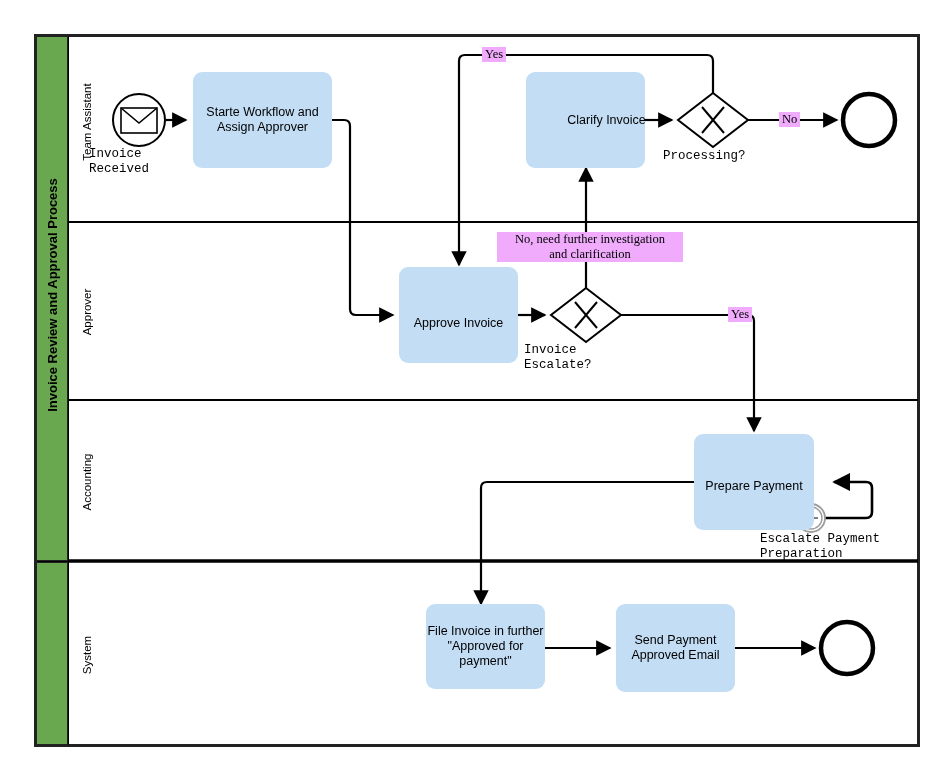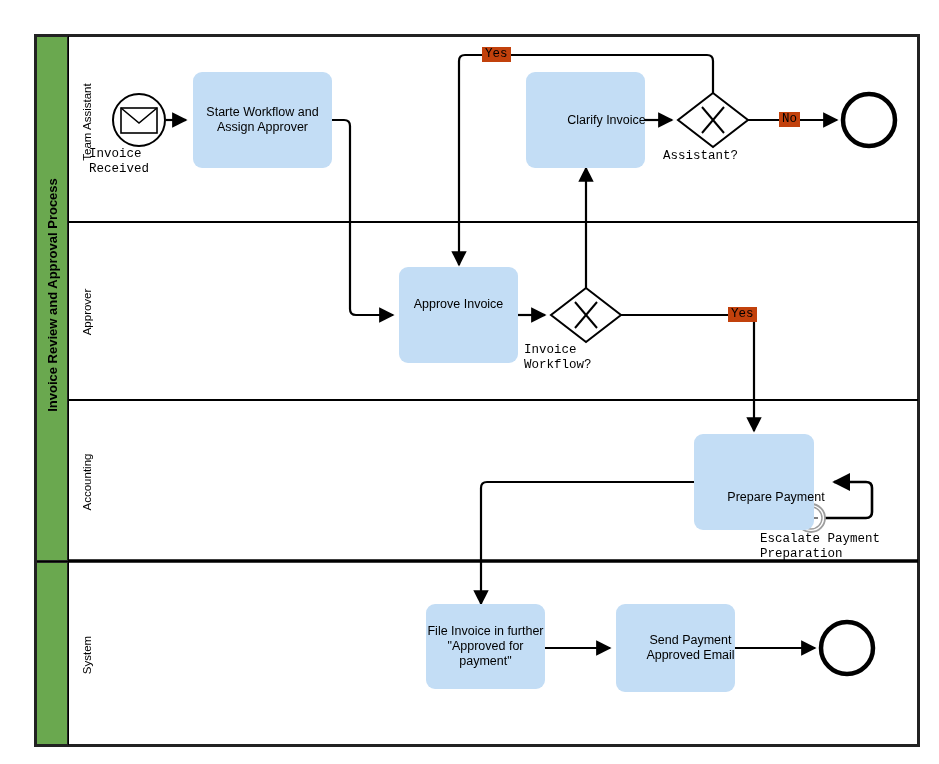--- a/index.html
+++ b/index.html
@@ -37,26 +37,26 @@
     white-space: pre-line;
   }
   .task {
     position: absolute;
     background: #c3ddf5;
     border-radius: 9px;
   }
   .flow-label {
     position: absolute;
     color: #000000;
-    font-family: Liberation Mono, monospace;
+    font-family: Liberation Serif, serif;
     font-size: 12.5px;
     line-height: 15px;
     text-align: center;
     white-space: pre-line;
-    background: #c2410c;
+    background: #f0abfc;
     padding: 0 3px;
   }
   .evt-label {
     position: absolute;
     color: #000000;
     font-family: Liberation Mono, monospace;
     font-size: 12.5px;
     line-height: 15px;
     text-align: left;
     white-space: pre-line;
@@ -173,44 +173,46 @@
   <div class="lane-title" style="left:87px; top:655px;">System</div>
 
   <div class="task" style="left:193px; top:72px; width:139px; height:96px;"></div>
   <div class="node-text" style="left:193px; top:72px; width:139px; height:96px;">Starte Workflow and
 Assign Approver</div>
 
   <div class="task" style="left:526px; top:72px; width:119px; height:96px;"></div>
   <div class="node-text" style="left:526px; top:72px; width:119px; height:96px;margin-left:21px;">Clarify Invoice</div>
 
   <div class="task" style="left:399px; top:267px; width:119px; height:96px;"></div>
-  <div class="node-text" style="left:399px; top:256px; width:119px; height:96px;">Approve Invoice</div>
+  <div class="node-text" style="left:399px; top:275px; width:119px; height:96px;">Approve Invoice</div>
 
   <div class="task" style="left:694px; top:434px; width:120px; height:96px;"></div>
-  <div class="node-text" style="left:694px; top:449px; width:120px; height:96px;margin-left:22px;">Prepare Payment</div>
+  <div class="node-text" style="left:694px; top:438px; width:120px; height:96px;">Prepare Payment</div>
 
   <div class="task" style="left:426px; top:604px; width:119px; height:85px;"></div>
   <div class="node-text" style="left:426px; top:604px; width:119px; height:85px;">File Invoice in further
 "Approved for
 payment"</div>
 
   <div class="task" style="left:616px; top:604px; width:119px; height:88px;"></div>
-  <div class="node-text" style="left:616px; top:604px; width:119px; height:88px;padding-left:15px;">Send Payment
+  <div class="node-text" style="left:616px; top:604px; width:119px; height:88px;">Send Payment
 Approved Email</div>
 
   <div class="evt-label" style="left:89px; top:147px; width:100px;">Invoice Received</div>
 
-  <div class="evt-label" style="left:663px; top:149px; width:100px;">Assistant?</div>
-
-  <div class="evt-label" style="left:524px; top:343px; width:124px;">Invoice Workflow?</div>
+  <div class="evt-label" style="left:663px; top:149px; width:100px;">Processing?</div>
+
+  <div class="evt-label" style="left:524px; top:343px; width:124px;">Invoice Escalate?</div>
 
   <div class="evt-label" style="left:760px; top:532px; width:180px;">Escalate Payment
 Preparation</div>
 
 
   <div class="flow-label" style="left:482px; top:47px;">Yes</div>
 
   <div class="flow-label" style="left:779px; top:112px;text-align:right;">No</div>
 
+  <div class="flow-label" style="left:497px; top:232px; width:180px;">No, need further investigation
+and clarification</div>
 
   <div class="flow-label" style="left:728px; top:307px;">Yes</div>
 
 </div>
 
 </body></html>

